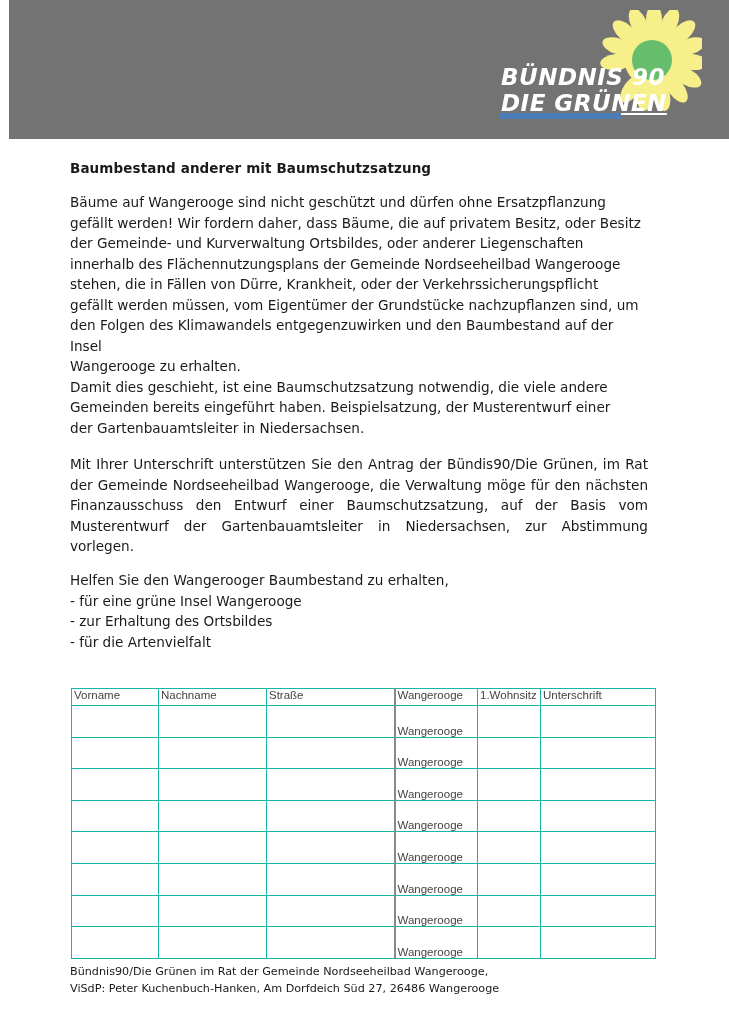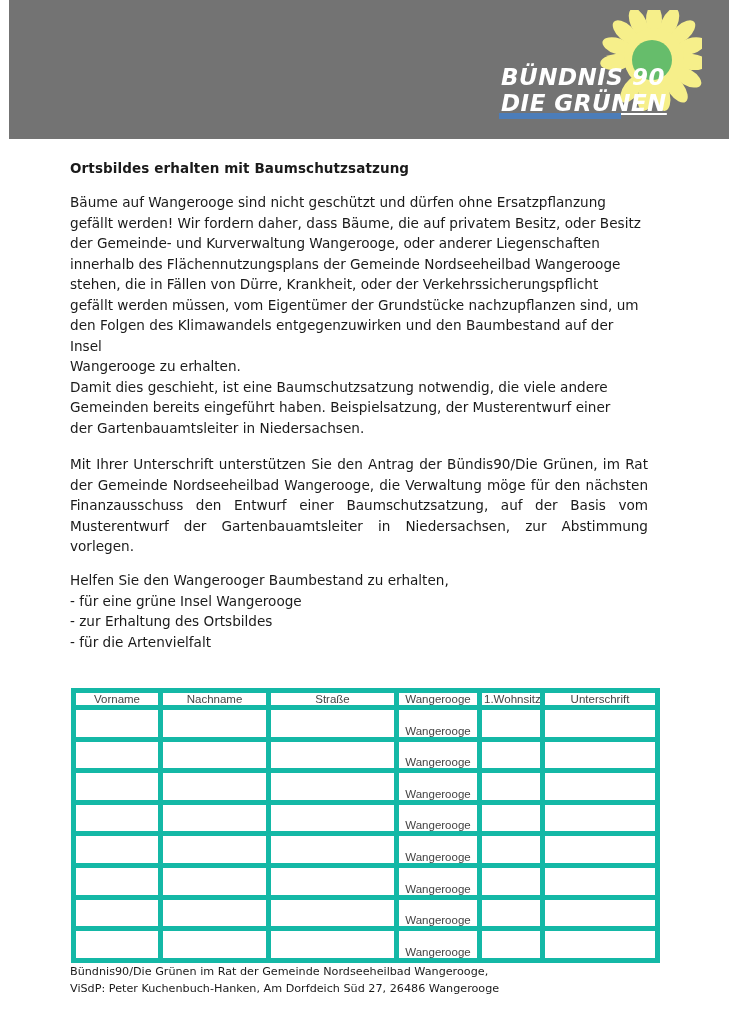--- a/index.html
+++ b/index.html
@@ -31,21 +31,21 @@
   .p3 { top: 570px; }
   .p3 .li { display: block; }
   sub.co2 { font-size: 8px; vertical-align: baseline; position: relative; top: 1px; }
 
   .sig-table {
     position: absolute; left: 71px; top: 688px; width: 584px;
     border-collapse: collapse; table-layout: fixed;
     font-family: "Liberation Sans", sans-serif; font-size: 11.5px; color: #444;
   }
   .sig-table td, .sig-table th {
-    border: 5px solid #14b8a6; font-weight: normal; text-align: center;
+    border: 1px solid #14b8a6; font-weight: normal; text-align: left;
     padding: 0 2px; vertical-align: bottom; overflow: hidden; white-space: nowrap;
   }
   .sig-table th { height: 17px; vertical-align: top; }
   .sig-table td { height: 31.6px; }
   .sig-table td.town { border-left: 2px solid #888; }
   .sig-table th.town { border-left: 2px solid #888; }
 
   .footer { position: absolute; left: 70px; top: 963px; font-size: 11.2px; line-height: 17px; color: #1a1a1a; }
 </style>
 </head>
@@ -74,26 +74,26 @@
         </g>
         <circle cx="-2" cy="2" r="20" fill="#66bd6b"></circle>
       </g>
     </svg>
     <div class="logo-text logo-line1">BÜNDNIS 90</div>
     <div class="logo-text logo-line2">DIE GRÜNEN</div>
     <div class="logo-bar"></div>
   </div>
 </div>
 
-<div class="content title">Ortsbildes erhalten mit Baumschutzsatzung</div>
+<div class="content title">Baumbestand anderer mit Baumschutzsatzung</div>
 
 <div class="content para p1">
   <div>Bäume auf Wangerooge sind nicht geschützt und dürfen ohne Ersatzpflanzung</div>
   <div>gefällt werden! Wir fordern daher, dass Bäume, die auf privatem Besitz, oder Besitz</div>
-  <div>der Gemeinde- und Kurverwaltung Wangerooge, oder anderer Liegenschaften</div>
+  <div>der Gemeinde- und Kurverwaltung Ortsbildes, oder anderer Liegenschaften</div>
   <div>innerhalb des Flächennutzungsplans der Gemeinde Nordseeheilbad Wangerooge</div>
   <div>stehen, die in Fällen von Dürre, Krankheit, oder der Verkehrssicherungspflicht</div>
   <div>gefällt werden müssen, vom Eigentümer der Grundstücke nachzupflanzen sind, um</div>
   <div>den Folgen des Klimawandels entgegenzuwirken und den Baumbestand auf der Insel</div>
   <div>Wangerooge zu erhalten.</div>
   <div>Damit dies geschieht, ist eine Baumschutzsatzung notwendig, die viele andere</div>
   <div>Gemeinden bereits eingeführt haben. Beispielsatzung, der Musterentwurf einer</div>
   <div>der Gartenbauamtsleiter in Niedersachsen.</div>
 </div>
 

